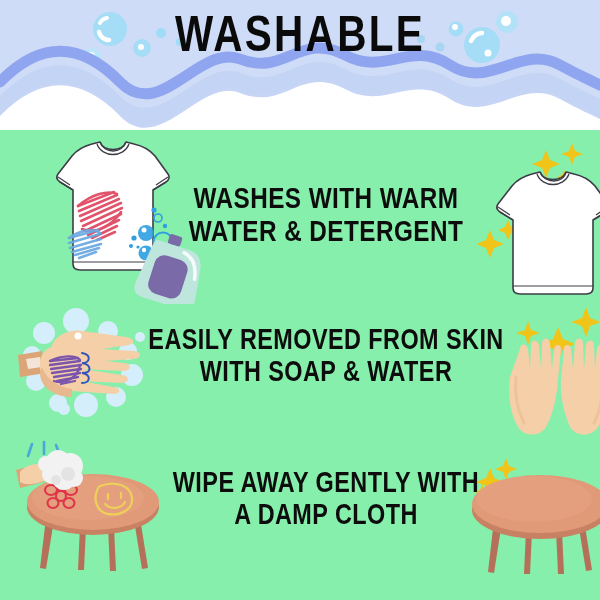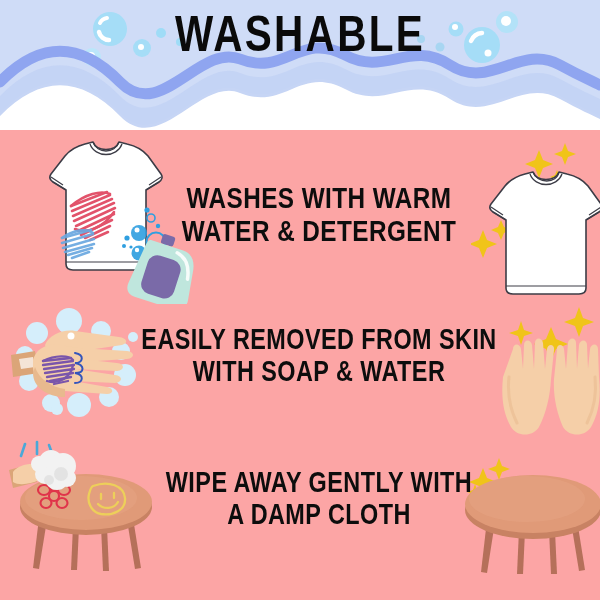--- a/index.html
+++ b/index.html
@@ -5,21 +5,21 @@
   html,body{margin:0;padding:0;}
   body{
     width:600px;height:600px;
     background:#ffffff;
     font-family:"Liberation Sans", sans-serif;
     overflow:hidden;
   }
   #infographic{
     position:relative;
     width:600px;height:600px;
-    background:#fca5a5;
+    background:#86efac;
     overflow:hidden;
   }
 
   
   .header{
     position:absolute;left:0;top:0;width:600px;height:130px;
     overflow:hidden;
   }
   .header-bg{
     position:absolute;left:0;top:0;width:600px;height:130px;
@@ -37,21 +37,21 @@
     letter-spacing:2.5px;
     color:#0a0a0a;
     transform:scaleX(0.92) scaleY(1.12);
     transform-origin:center top;
     z-index:5;
     line-height:1.05;
   }
 
   
   .row{
-    position:absolute;left:9px;width:540px;
+    position:absolute;left:16px;width:540px;
   }
   #row-1{top:130px;height:175px;}
   #row-2{top:305px;height:135px;}
   #row-3{top:440px;height:160px;}
 
   .row-text{
     position:absolute;
     text-align:center;
     font-family:"Liberation Sans", sans-serif;
     font-weight:bold;

